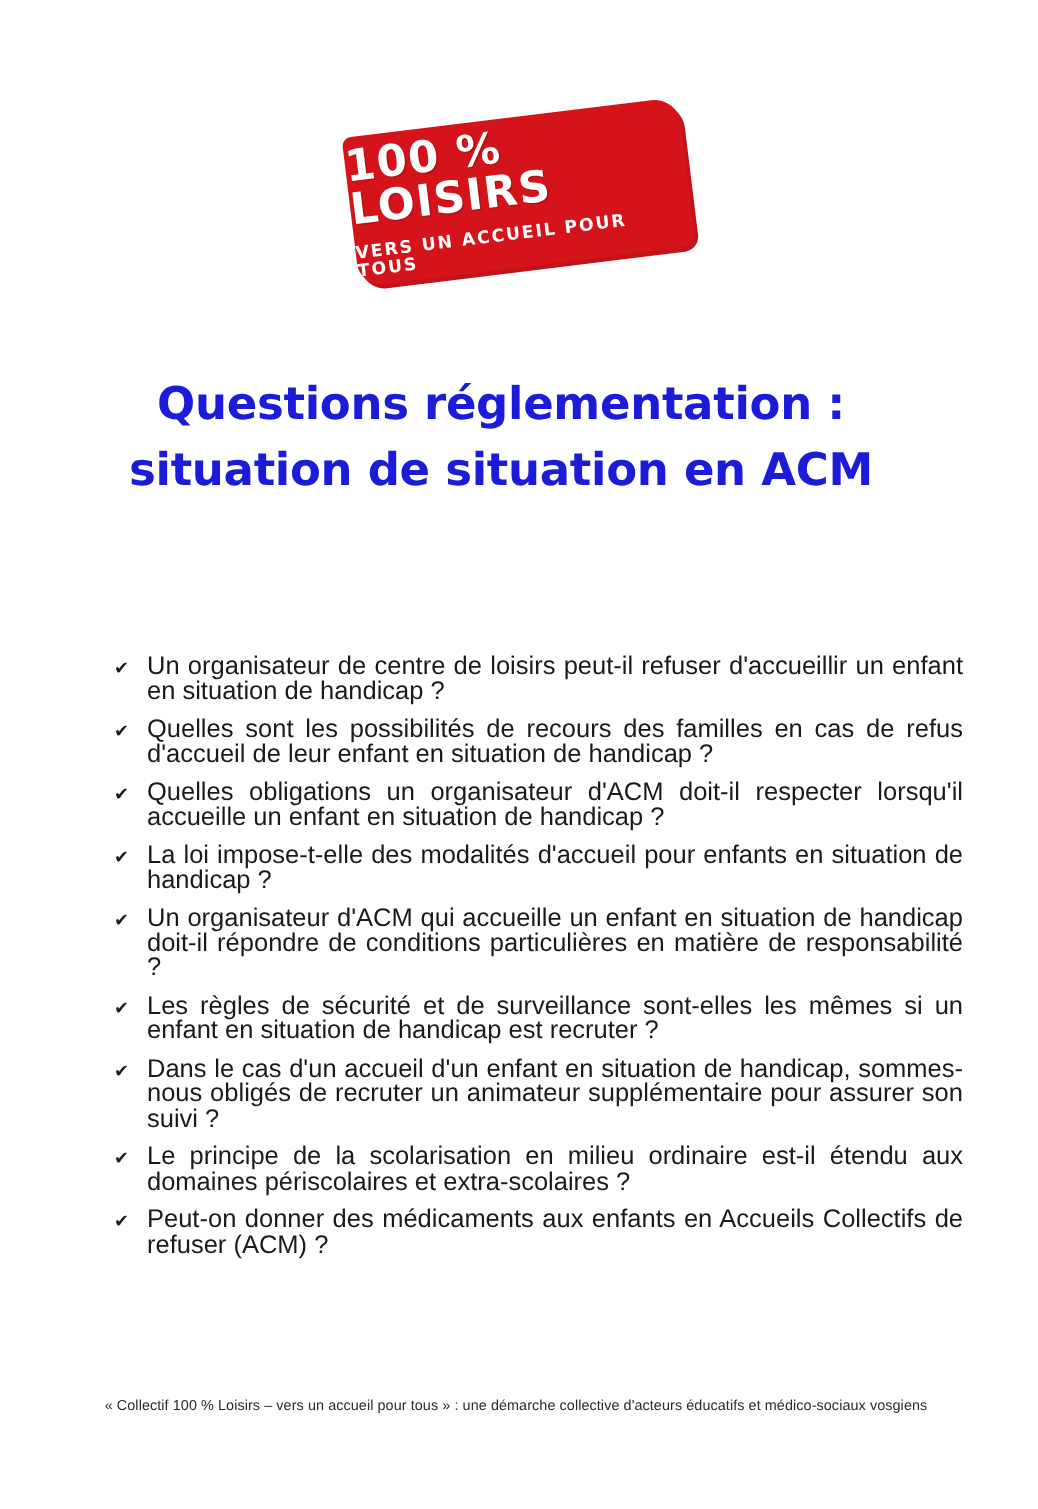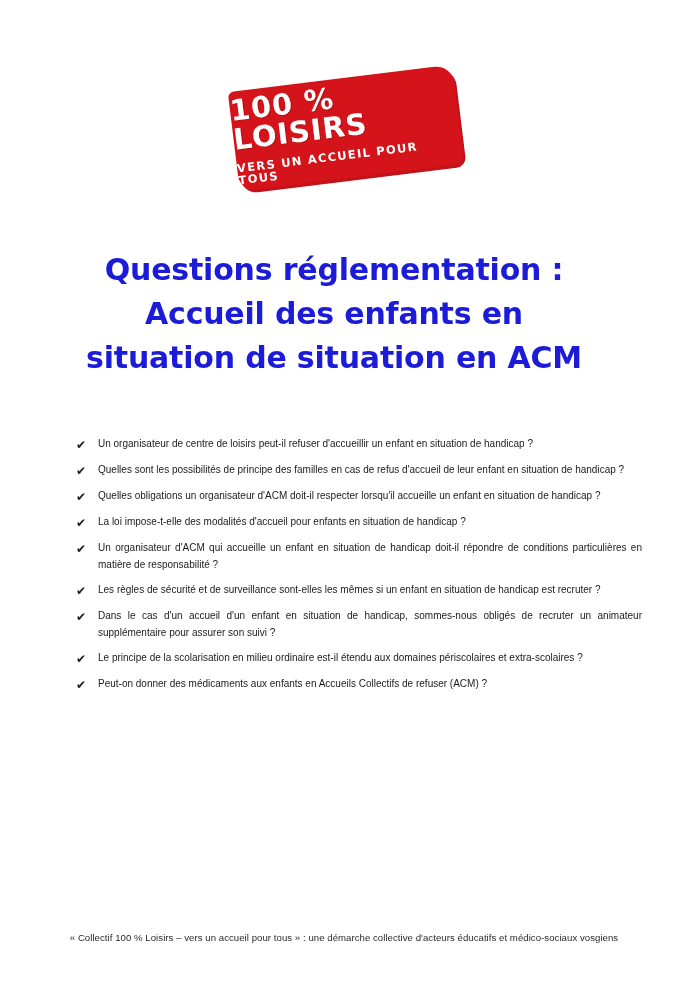--- a/index.html
+++ b/index.html
@@ -111,21 +111,21 @@
     flex: 0 0 auto;
     width: 22px;
     color: #1b1b1b;
     font-size: 12px;
     line-height: 16px;
     padding-top: 1px;
     font-family: "DejaVu Sans", sans-serif;
   }
   .q-text {
     flex: 1 1 auto;
-    font-size: 10px;
+    font-size: 17px;
     line-height: 16.5px;
     color: #1a1a1a;
     text-align: justify;
     font-family: "Liberation Sans", sans-serif;
   }
 
   
   .footer-rule {
     position: absolute;
     left: 60px;
@@ -157,32 +157,31 @@
       <div class="logo-shape"></div>
       <div class="logo-text">
         <div class="logo-main">100 % LOISIRS</div>
         <div class="logo-sub">VERS UN ACCUEIL POUR TOUS</div>
       </div>
     </div>
   </div>
 
   <div class="title-block">
     <div class="title-line">Questions réglementation :</div>
-    <div class="title-line">Accueil des enfants en</div>
     <div class="title-line">situation de situation en ACM</div>
   </div>
 
   <div class="list">
     <div class="q-item">
       <span class="q-bullet">✔</span>
       <span class="q-text">Un organisateur de centre de loisirs peut-il refuser d'accueillir un enfant en situation de handicap ?</span>
     </div>
     <div class="q-item">
       <span class="q-bullet">✔</span>
-      <span class="q-text">Quelles sont les possibilités de principe des familles en cas de refus d'accueil de leur enfant en situation de handicap ?</span>
+      <span class="q-text">Quelles sont les possibilités de recours des familles en cas de refus d'accueil de leur enfant en situation de handicap ?</span>
     </div>
     <div class="q-item">
       <span class="q-bullet">✔</span>
       <span class="q-text">Quelles obligations un organisateur d'ACM doit-il respecter lorsqu'il accueille un enfant en situation de handicap ?</span>
     </div>
     <div class="q-item">
       <span class="q-bullet">✔</span>
       <span class="q-text">La loi impose-t-elle des modalités d'accueil pour enfants en situation de handicap ?</span>
     </div>
     <div class="q-item">

